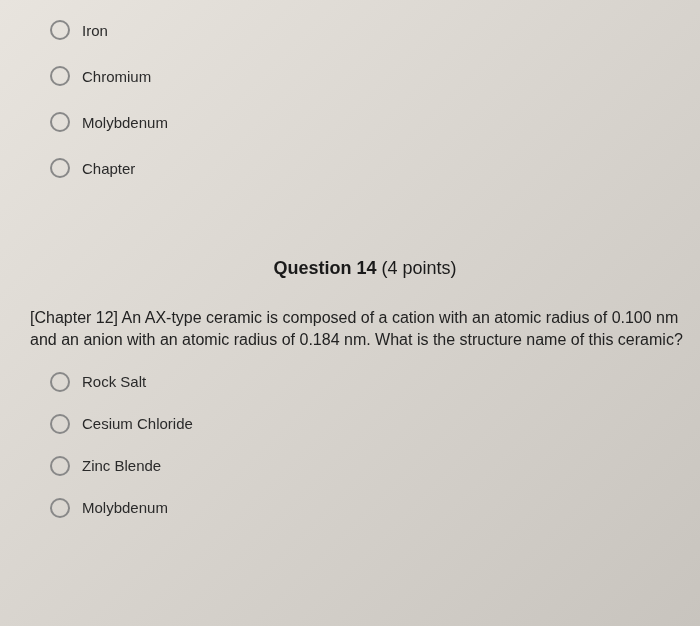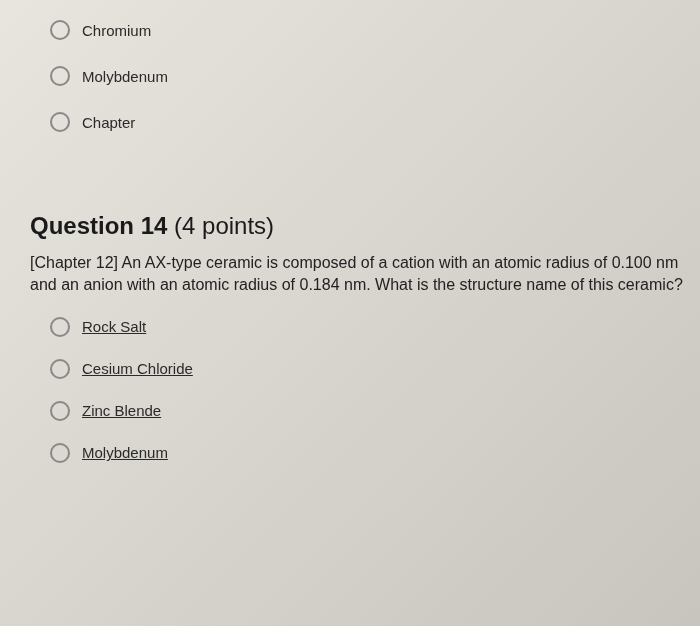--- a/index.html
+++ b/index.html
@@ -20,45 +20,45 @@
       margin-bottom: 30px;
     }
     .question-text {
       font-size: 17px;
       font-weight: 400;
       color: #222;
       margin-bottom: 22px;
       line-height: 1.4;
     }
     .question-header {
-      font-size: 24px;
+      font-size: 18px;
       font-weight: 600;
       color: #1a1a1a;
-      margin-bottom: 12px;
+      margin-bottom: 28px;
       margin-top: 30px;
+      text-align: center;
     }
     .question-header .points {
       font-weight: 400;
     }
     .question-text.sub {
       font-size: 16px;
       margin-bottom: 20px;
     }
     .options {
       margin-left: 20px;
     }
     .option-row {
       display: flex;
       align-items: center;
       margin-bottom: 26px;
       cursor: pointer;
     }
     .option-row.compact {
       margin-bottom: 22px;
-      text-decoration: underline;
     }
     .radio {
       width: 20px;
       height: 20px;
       border: 2px solid #888;
       border-radius: 50%;
       margin-right: 12px;
       flex-shrink: 0;
       background: transparent;
     }
@@ -71,20 +71,24 @@
     }
     .divider-space {
       height: 20px;
     }
   </style>
 </head>
 <body>
 
 <div class="question-block">
   <div class="options">
+    <div class="option-row">
+      <div class="radio"></div>
+      <span class="option-label">Iron</span>
+    </div>
     <div class="option-row">
       <div class="radio"></div>
       <span class="option-label">Chromium</span>
     </div>
     <div class="option-row">
       <div class="radio"></div>
       <span class="option-label">Molybdenum</span>
     </div>
     <div class="option-row">
       <div class="radio"></div>

